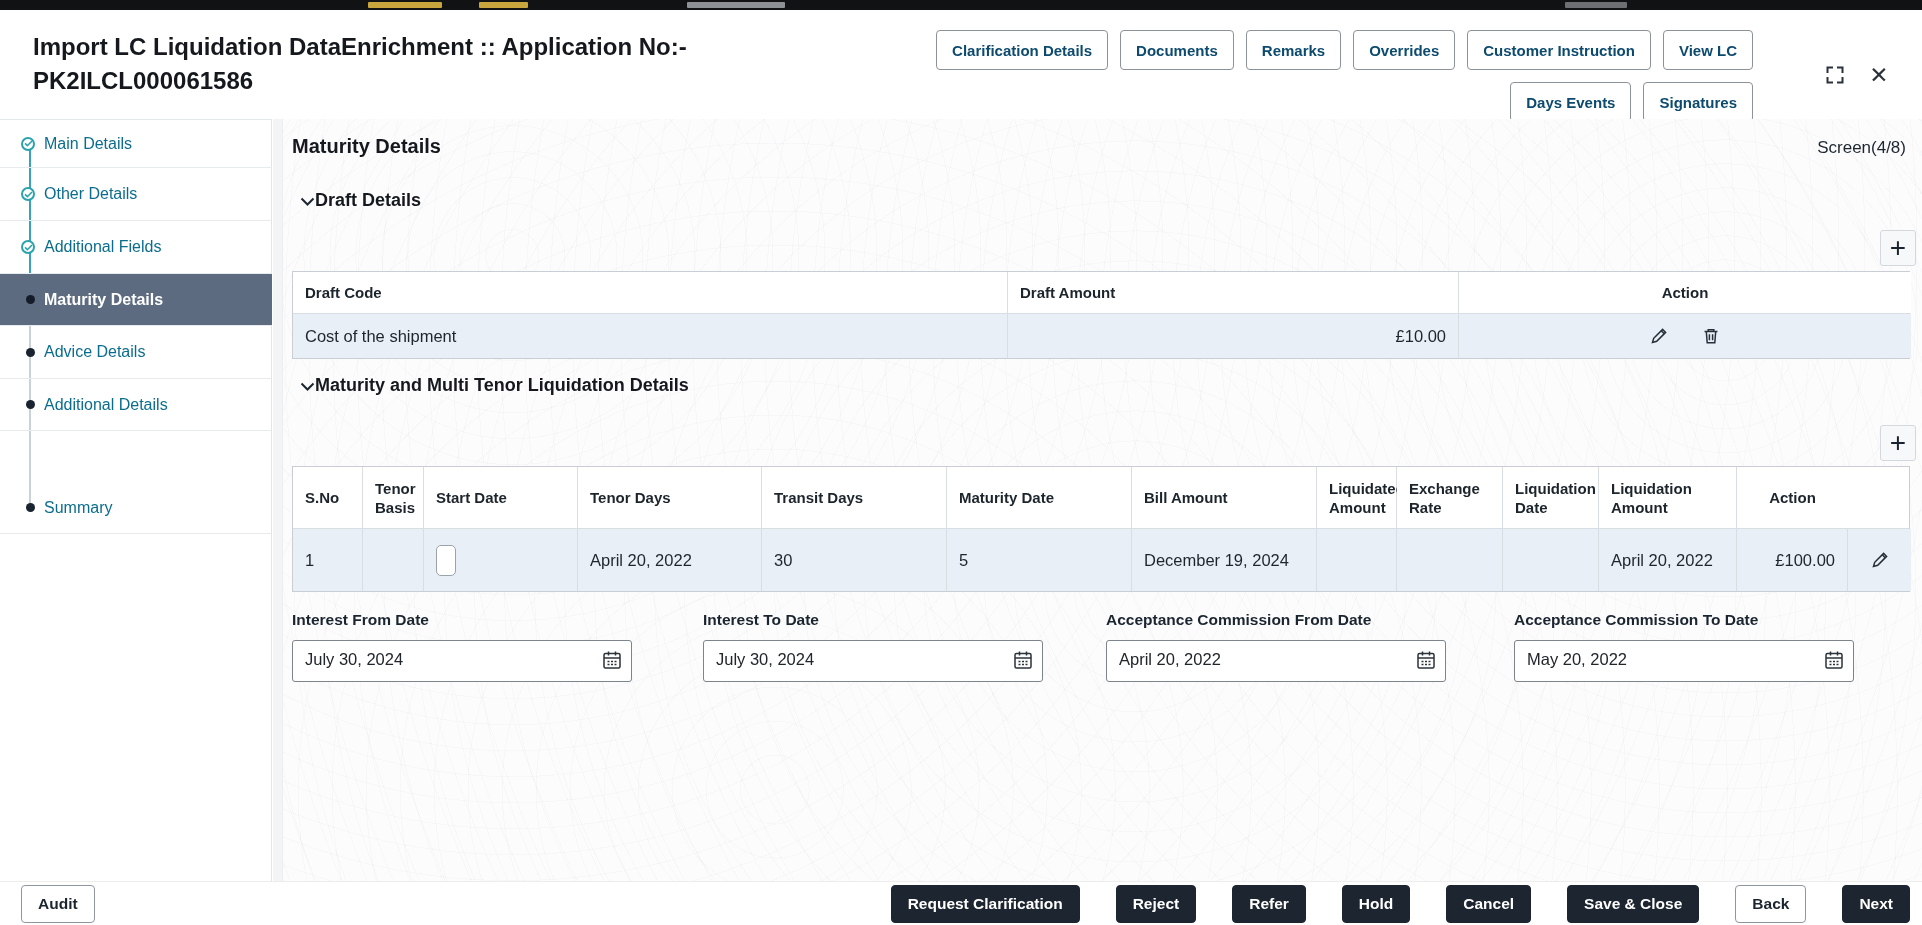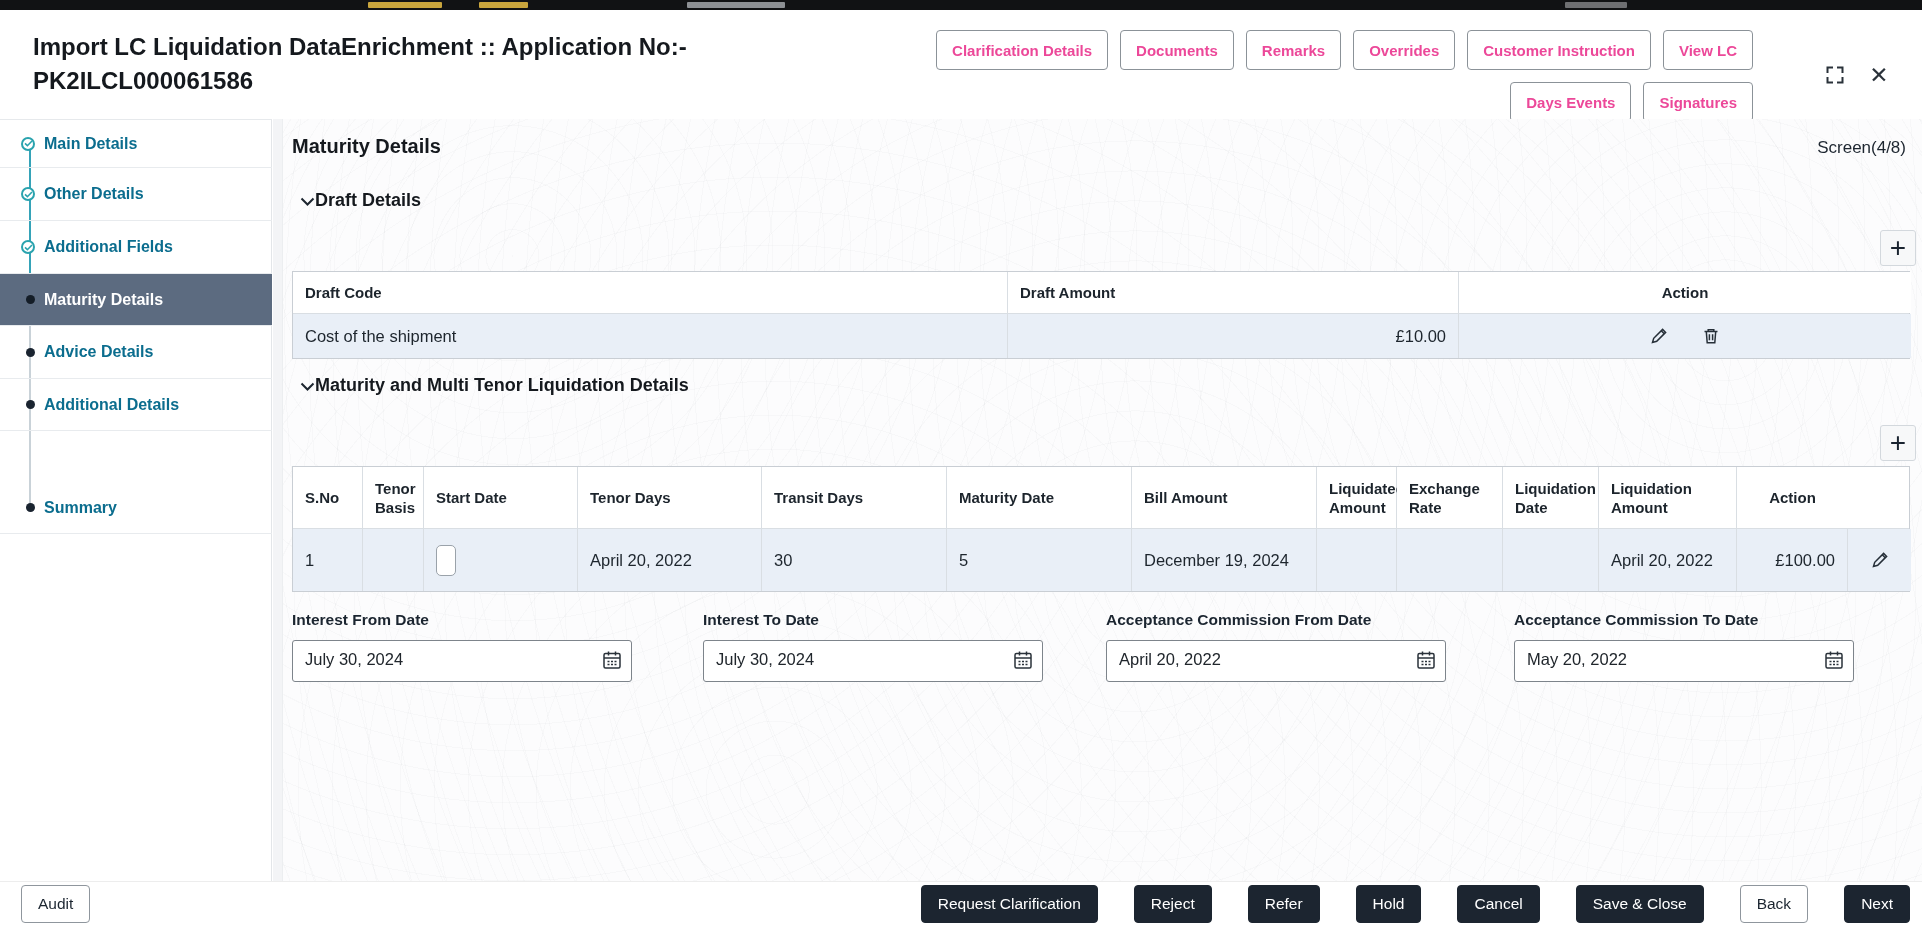--- a/index.html
+++ b/index.html
@@ -10,33 +10,33 @@
   
   .top-strip { position:absolute; top:0; left:0; width:100%; height:10px; background:#111214; }
   .strip-seg { position:absolute; top:2px; height:6px; border-radius:1px; }
 
   
   .win-header { position:absolute; top:10px; left:0; width:100%; height:109px; background:#ffffff; }
   .app-title { position:absolute; left:33px; top:20px; width:820px; font-size:24px; font-weight:700; color:#15191e; line-height:34px; }
   .toolbar-row1 { position:absolute; top:20px; right:169px; display:flex; gap:12px; }
   .toolbar-row2 { position:absolute; top:72px; right:169px; display:flex; gap:12px; }
   .hbtn { height:40px; padding:0 15px; background:#fff; border:1px solid #8b9298; border-radius:4px;
-          font-size:15px; font-weight:600; color:#ec4899; display:flex; align-items:center; white-space:nowrap; cursor:pointer; }
+          font-size:15px; font-weight:600; color:#0c4a6e; display:flex; align-items:center; white-space:nowrap; cursor:pointer; }
   .win-icon { position:absolute; top:52px; width:26px; height:26px; display:flex; align-items:center; justify-content:center; cursor:pointer; }
   .icon-expand { left:1822px; }
   .icon-close { left:1866px; font-size:23px; color:#2a323a; }
 
   
   .sidebar { position:absolute; top:119px; left:0; width:272px; height:762px; background:#ffffff;
              border-top:1px solid #e6e9ec; border-right:1px solid #e3e6e9; }
   .step-line { position:absolute; left:29px; width:2px; z-index:0; }
   .step-line.teal { top:24px; height:157px; background:#35a3b8; }
   .step-line.gray { top:181px; height:207px; background:#c9d2d8; }
   .side-item { position:absolute; left:0; width:272px; display:flex; align-items:center; padding-left:21px;
-               border-bottom:1px solid #e8ebee; color:#0b6d8e; font-size:16px; cursor:pointer; z-index:1;font-weight:bold; }
+               border-bottom:1px solid #e8ebee; color:#0b6d8e; font-size:16px; cursor:pointer; z-index:1; }
   .side-item.active { background:#5c6b80; color:#ffffff; font-weight:600; }
   .bullet-slot { width:23px; flex:none; display:flex; align-items:center; }
   .check-circle { width:14px; height:14px; border:2px solid #2aa3ae; border-radius:50%; background:#fff;
                   display:flex; align-items:center; justify-content:center; }
   .step-dot { width:9px; height:9px; border-radius:50%; background:#1a2430; margin-left:5px; }
   .side-item.active .step-dot { background:#141d27; }
 
   
   .scroll-track { position:absolute; top:119px; left:273px; width:10px; height:762px; background:#f3f4f6; border-right:1px solid #ecEEF0; }
 
@@ -91,21 +91,21 @@
   .dg-0 { left:9px; } .dg-1 { left:420px; } .dg-2 { left:823px; } .dg-3 { left:1231px; }
   .date-label { font-size:15.5px; font-weight:600; color:#1b2530; margin-bottom:11px; }
   .date-wrap { position:relative; width:340px; height:42px; }
   .date-input { width:340px; height:42px; border:1px solid #7d848b; border-radius:3px; background:#fff;
                 padding:0 44px 4px 12px; font-size:16.5px; color:#20262c; font-family:"Liberation Sans",sans-serif; }
   .cal-btn { position:absolute; right:9px; top:9px; background:none; border:none; cursor:pointer; padding:0; }
 
   
   .footer { position:absolute; left:0; bottom:0; width:100%; height:44px; background:#ffffff;
             border-top:1px solid #ededed; display:flex; align-items:center; }
-  .btn { height:38px; border-radius:4px; font-size:15.5px; font-weight:400; padding:0 16px;
+  .btn { height:38px; border-radius:4px; font-size:15.5px; font-weight:700; padding:0 16px;
          display:flex; align-items:center; white-space:nowrap; cursor:pointer; font-family:"Liberation Sans",sans-serif; }
   .btn-light { background:#fff; border:1px solid #8f969d; color:#1b2530; }
   .btn-dark { background:#1c2530; border:1px solid #1c2530; color:#ffffff; }
   .audit { margin-left:21px; }
   .footer-actions { margin-left:auto; margin-right:12px; display:flex; gap:36px; }
 </style>
 </head>
 <body>
 
 <div class="page">

